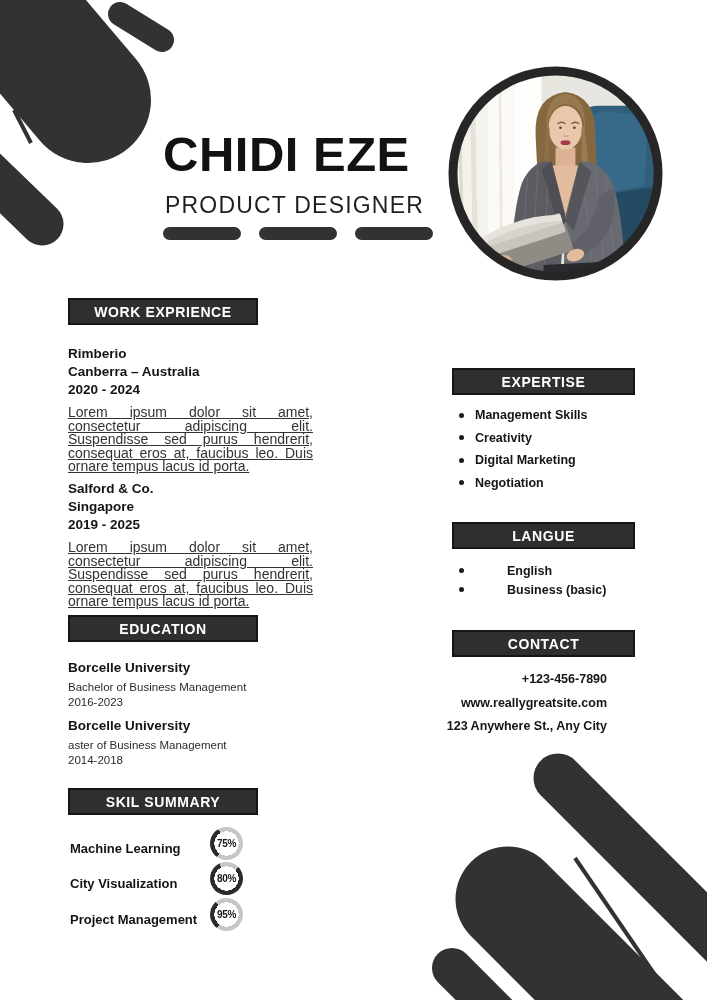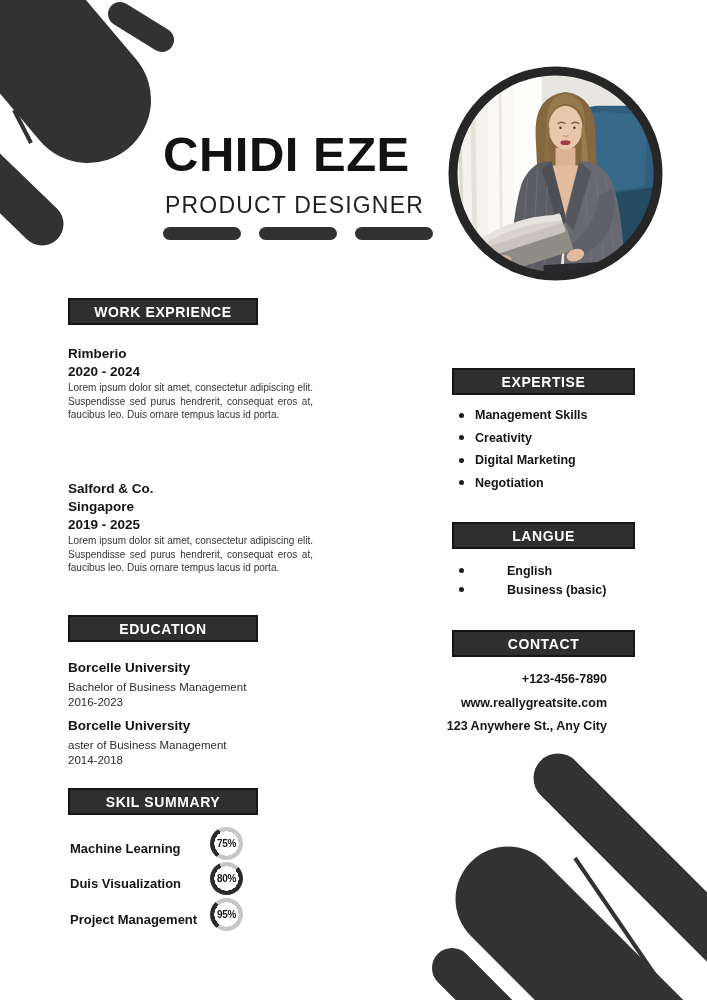--- a/index.html
+++ b/index.html
@@ -35,22 +35,23 @@
     border:2px solid var(--bar-border);color:var(--white);
     display:flex;align-items:center;justify-content:center;
     font-size:14px;font-weight:700;letter-spacing:.6px;white-space:nowrap;
   }
   .bar-left{left:68px;width:190px;}
   .bar-right{left:452px;width:183px;}
   
   .job{position:absolute;left:68px;width:245px;color:var(--heading-text);}
   .job h3{font-size:13.5px;font-weight:700;line-height:18px;color:#141414;}
   .job .desc{
-    font-size:10px;line-height:13.6px;color:var(--body-text);
+    margin-top:7px;font-size:14px;line-height:13.6px;color:var(--body-text);
     text-align:justify;
+    text-decoration:underline;
   }
   .school{position:absolute;left:68px;width:245px;}
   .school .sname{font-size:13.5px;font-weight:700;color:#141414;margin-bottom:6px;}
   .school .degree{font-size:11.5px;color:#2c2c2c;margin-bottom:3px;}
   .school .period{font-size:11.5px;color:#2c2c2c;}
   
   .skill-row{position:absolute;left:68px;width:245px;height:34px;}
   .skill-row .slabel{
     position:absolute;left:2px;top:14px;font-size:13px;font-weight:700;color:#141414;
     white-space:nowrap;
@@ -165,20 +166,21 @@
       </g>
       <circle cx="108" cy="108" r="103" fill="none" stroke="#262626" stroke-width="9"></circle>
     </svg>
   </div>
 
   <div class="bar bar-left" style="top:298px">WORK EXPRIENCE</div>
 
   <div class="job" style="top:345px">
     <h3>
       <span style="display:block">Rimberio</span>
+      <span style="display:block">Canberra – Australia</span>
       <span style="display:block">2020 - 2024</span>
     </h3>
     <p class="desc">Lorem ipsum dolor sit amet, consectetur adipiscing elit. Suspendisse sed purus hendrerit, consequat eros at, faucibus leo. Duis ornare tempus lacus id porta.</p>
   </div>
 
   <div class="job" style="top:480px">
     <h3>
       <span style="display:block">Salford &amp; Co.</span>
       <span style="display:block">Singapore</span>
       <span style="display:block">2019 - 2025</span>
@@ -202,21 +204,21 @@
 
   <div class="bar bar-left" style="top:788px">SKIL SUMMARY</div>
 
   <div class="skill-row" style="top:827px">
     <div class="slabel">Machine Learning</div>
     <div class="ring" style="background: radial-gradient(closest-side, rgb(255, 255, 255) 0px, rgb(255, 255, 255) 73%, transparent 74%), conic-gradient(rgb(198, 198, 198) 0deg, rgb(198, 198, 198) 215deg, rgb(43, 43, 43) 215deg, rgb(43, 43, 43) 330deg, rgb(198, 198, 198) 330deg, rgb(198, 198, 198) 360deg);">
       <span>75%</span>
     </div>
   </div>
   <div class="skill-row" style="top:862px">
-    <div class="slabel">Duis Visualization</div>
+    <div class="slabel">City Visualization</div>
     <div class="ring" style="background: radial-gradient(closest-side, rgb(255, 255, 255) 0px, rgb(255, 255, 255) 73%, transparent 74%), conic-gradient(rgb(198, 198, 198) 0deg, rgb(198, 198, 198) 45deg, rgb(43, 43, 43) 45deg, rgb(43, 43, 43) 335deg, rgb(198, 198, 198) 335deg, rgb(198, 198, 198) 360deg);">
       <span>80%</span>
     </div>
   </div>
   <div class="skill-row" style="top:898px">
     <div class="slabel">Project Management</div>
     <div class="ring" style="background: radial-gradient(closest-side, rgb(255, 255, 255) 0px, rgb(255, 255, 255) 73%, transparent 74%), conic-gradient(rgb(198, 198, 198) 0deg, rgb(198, 198, 198) 215deg, rgb(43, 43, 43) 215deg, rgb(43, 43, 43) 320deg, rgb(198, 198, 198) 320deg, rgb(198, 198, 198) 360deg);">
       <span>95%</span>
     </div>
   </div>

